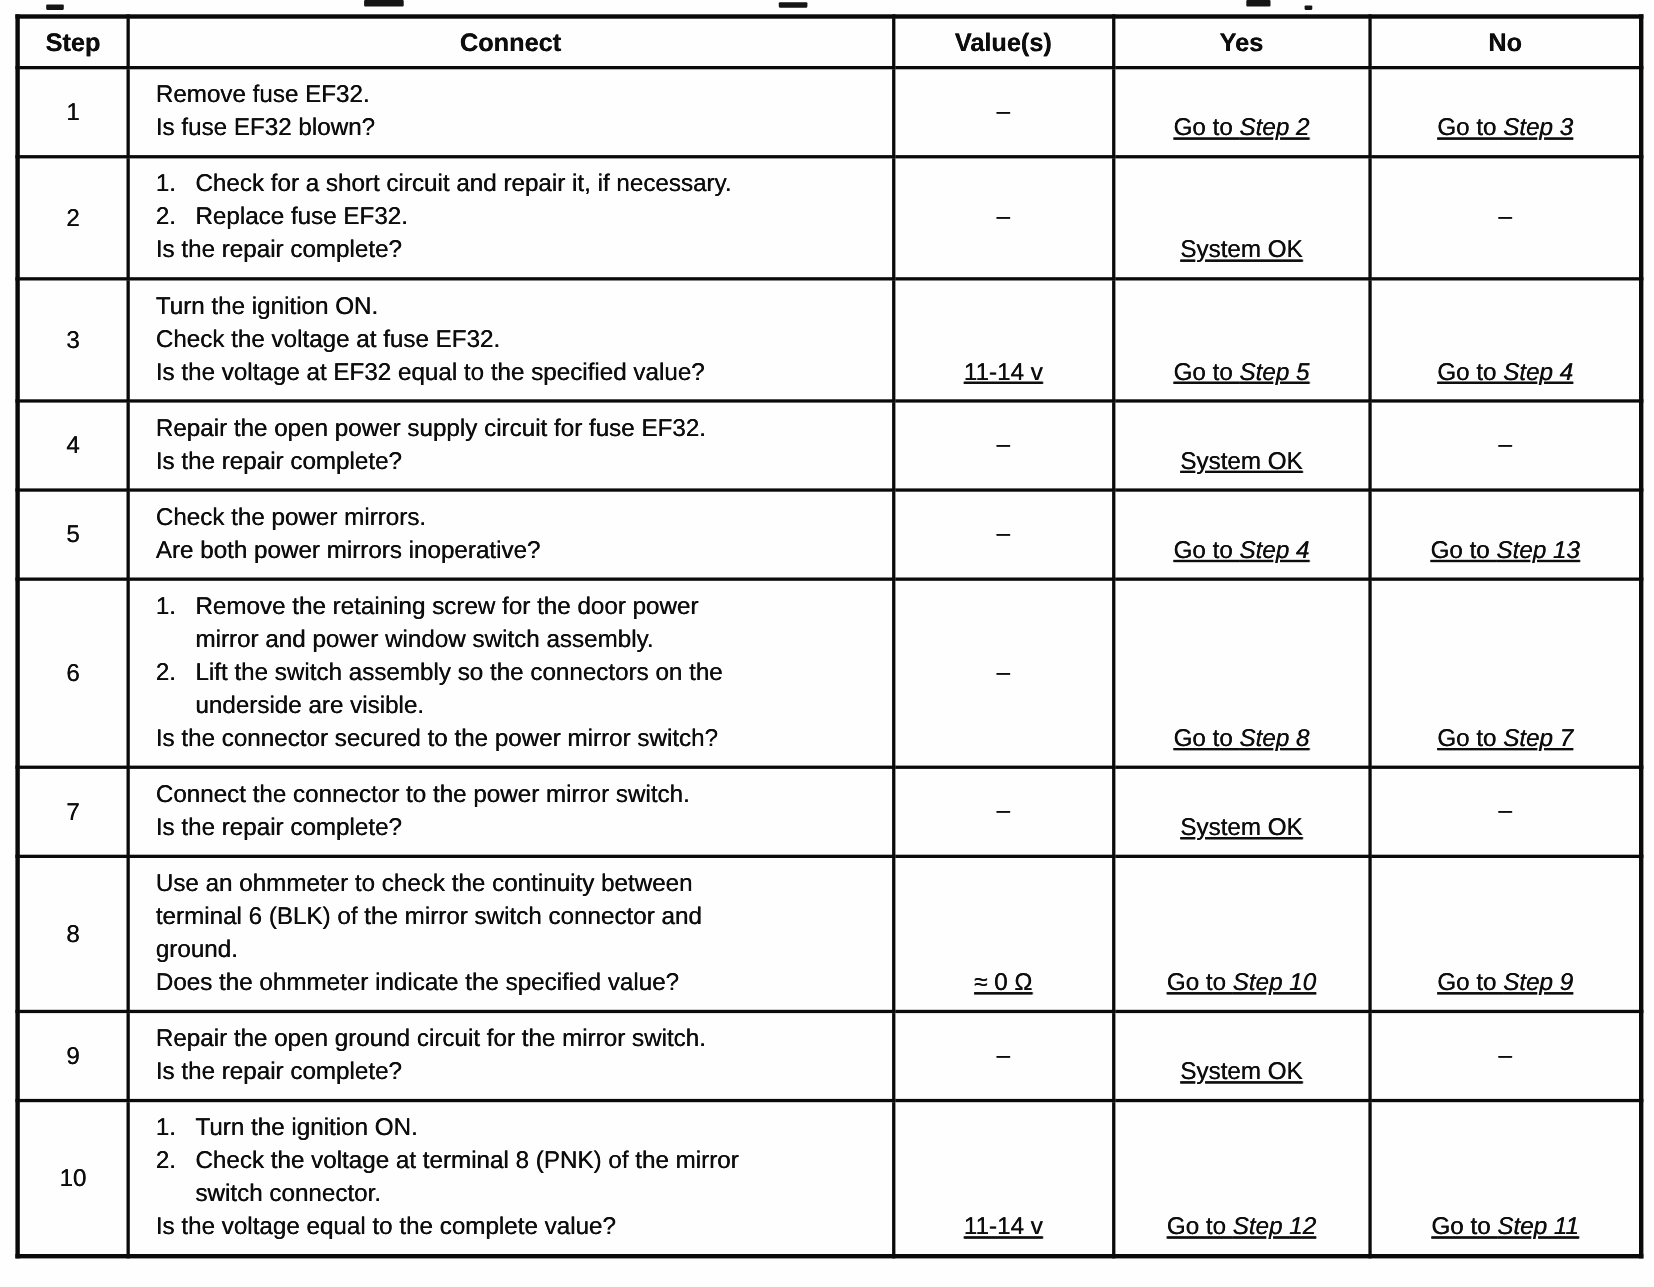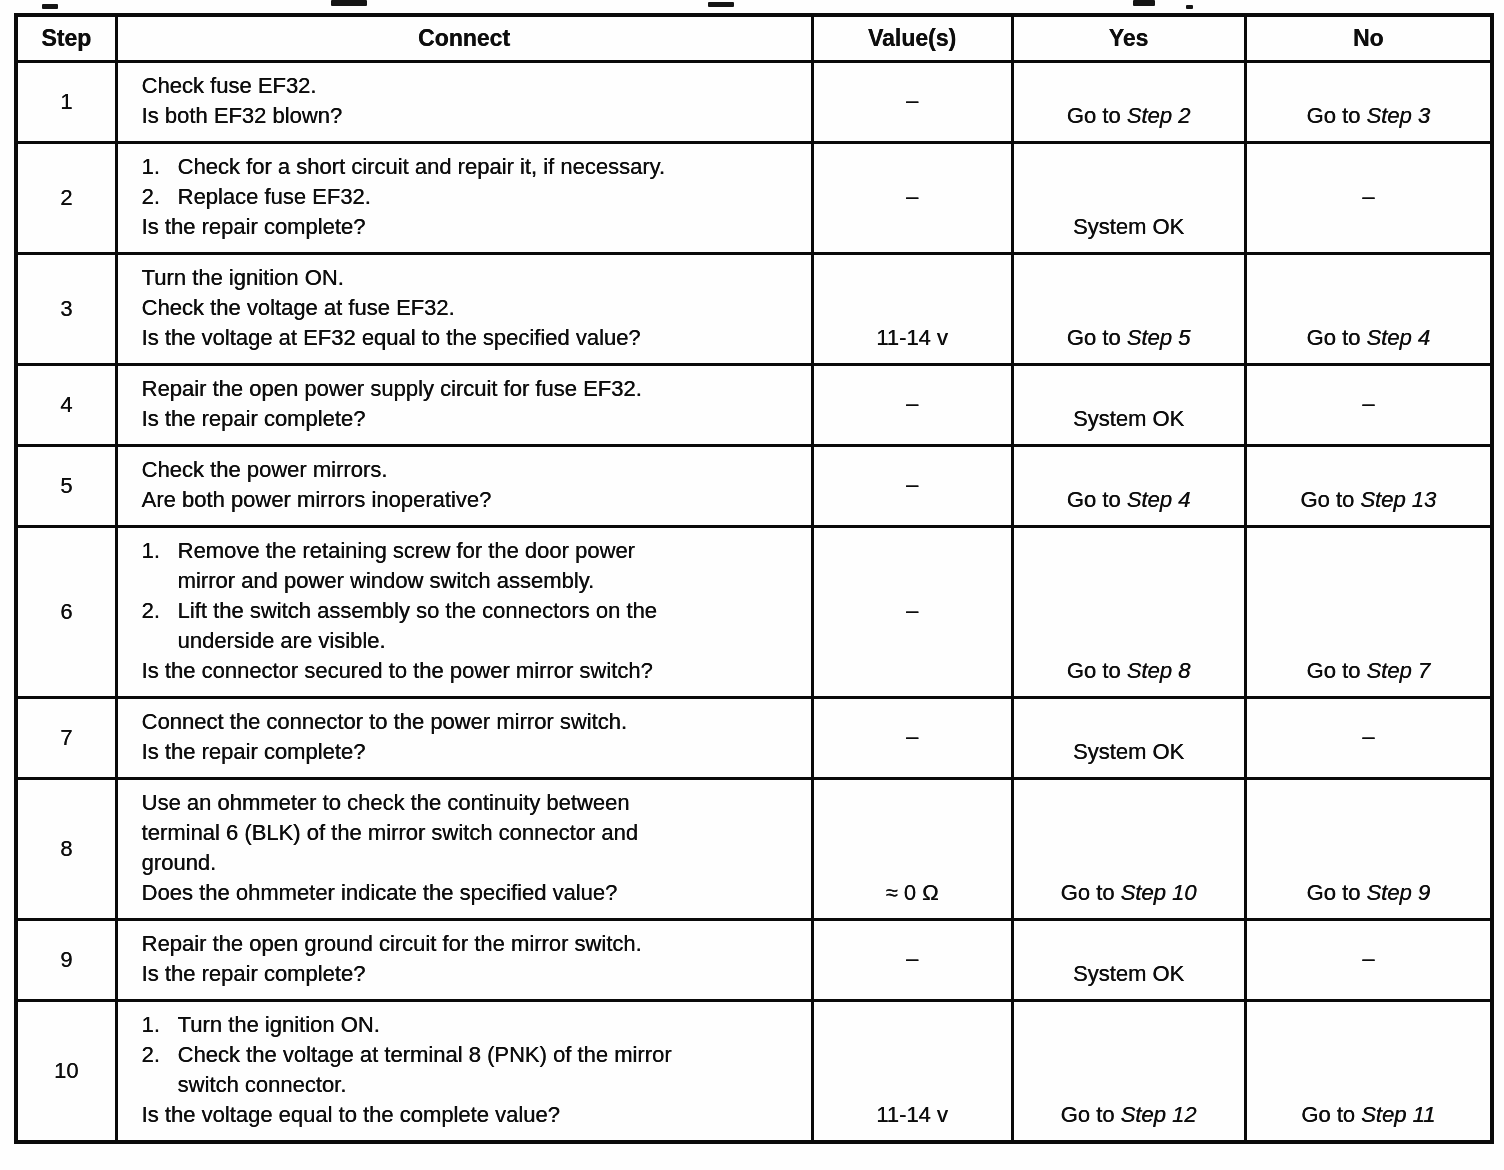--- a/index.html
+++ b/index.html
@@ -65,21 +65,21 @@
   }
   .line { line-height: 30px; white-space: nowrap; }
   .line .num { display: inline-block; width: 36px; }
   .line.cont { padding-left: 36px; }
 
   td.value-cell, td.yes-cell, td.no-cell {
     text-align: center;
     padding: 8px 6px 10px 6px;
   }
   td .answer { line-height: 30px; white-space: nowrap; }
-  .va-bottom { vertical-align: bottom; }
+  .va-bottom { vertical-align: bottom; text-decoration: underline; }
   .va-middle { vertical-align: middle; }
   em { font-style: italic; }
 </style>
 </head>
 <body>
 
 <div class="page">
 
   <div class="artifact a1"></div>
   <div class="artifact a2"></div>
@@ -103,22 +103,22 @@
         <th>Yes</th>
         <th>No</th>
       </tr>
     </thead>
     <tbody>
         <tr>
       <td class="step-cell">
         <span>1</span>
       </td>
       <td class="action-cell">
-            <div class="line">Check fuse EF32.</div>
-            <div class="line">Is both EF32 blown?</div>
+            <div class="line">Remove fuse EF32.</div>
+            <div class="line">Is fuse EF32 blown?</div>
           </td>
       <td class="value-cell va-middle"><span class="answer">–</span></td>
       <td class="yes-cell va-bottom"><span class="answer">Go to <em>Step 2</em></span></td>
       <td class="no-cell va-bottom"><span class="answer">Go to <em>Step 3</em></span></td>
     </tr>
         <tr>
       <td class="step-cell">
         <span>2</span>
       </td>
       <td class="action-cell">

